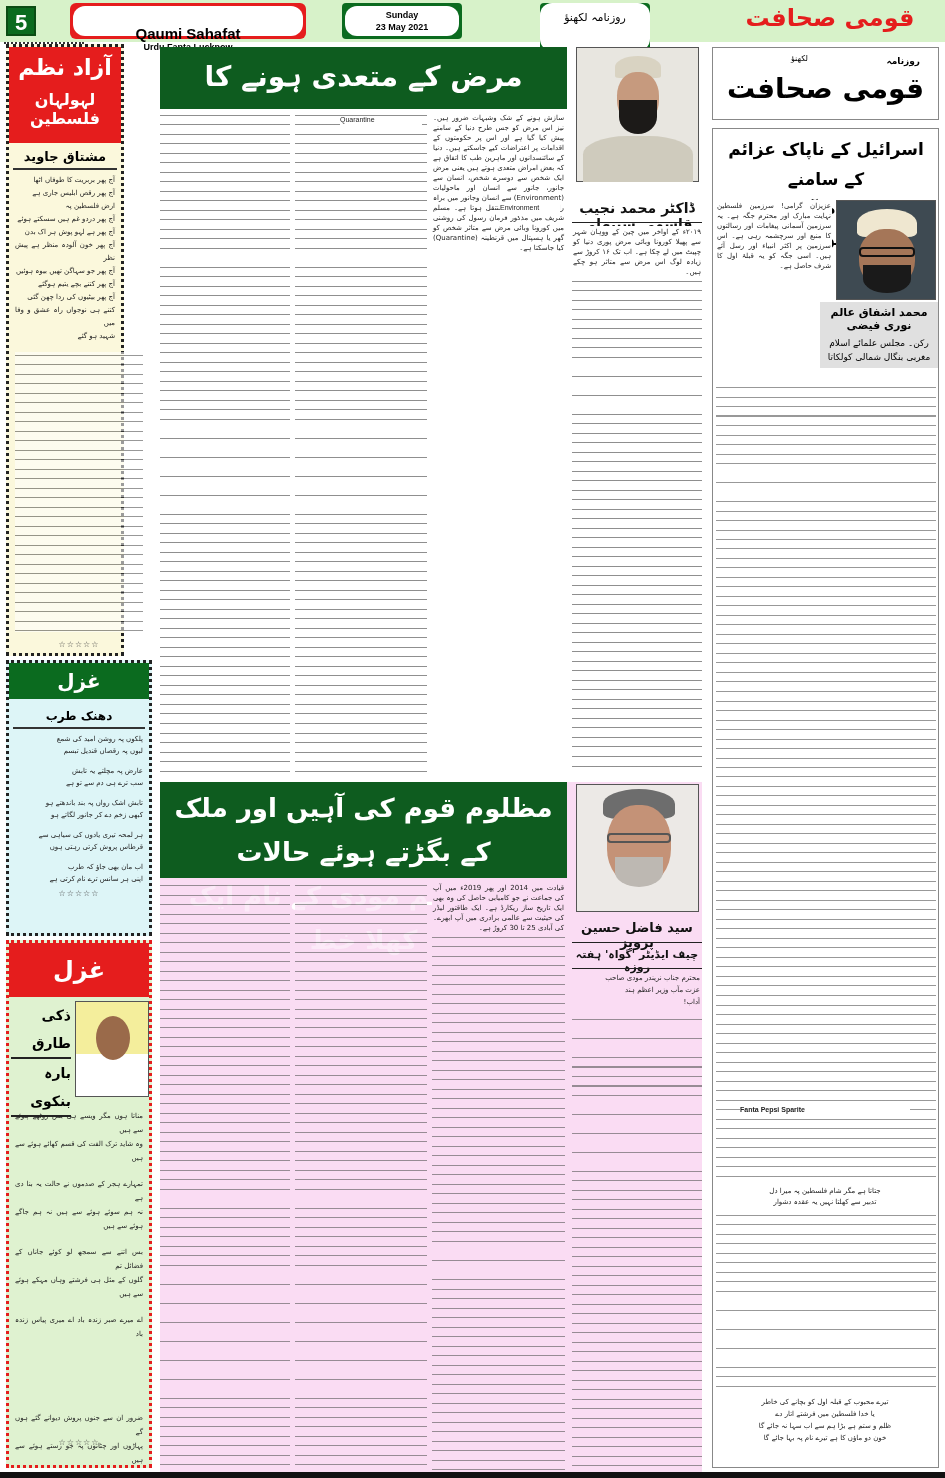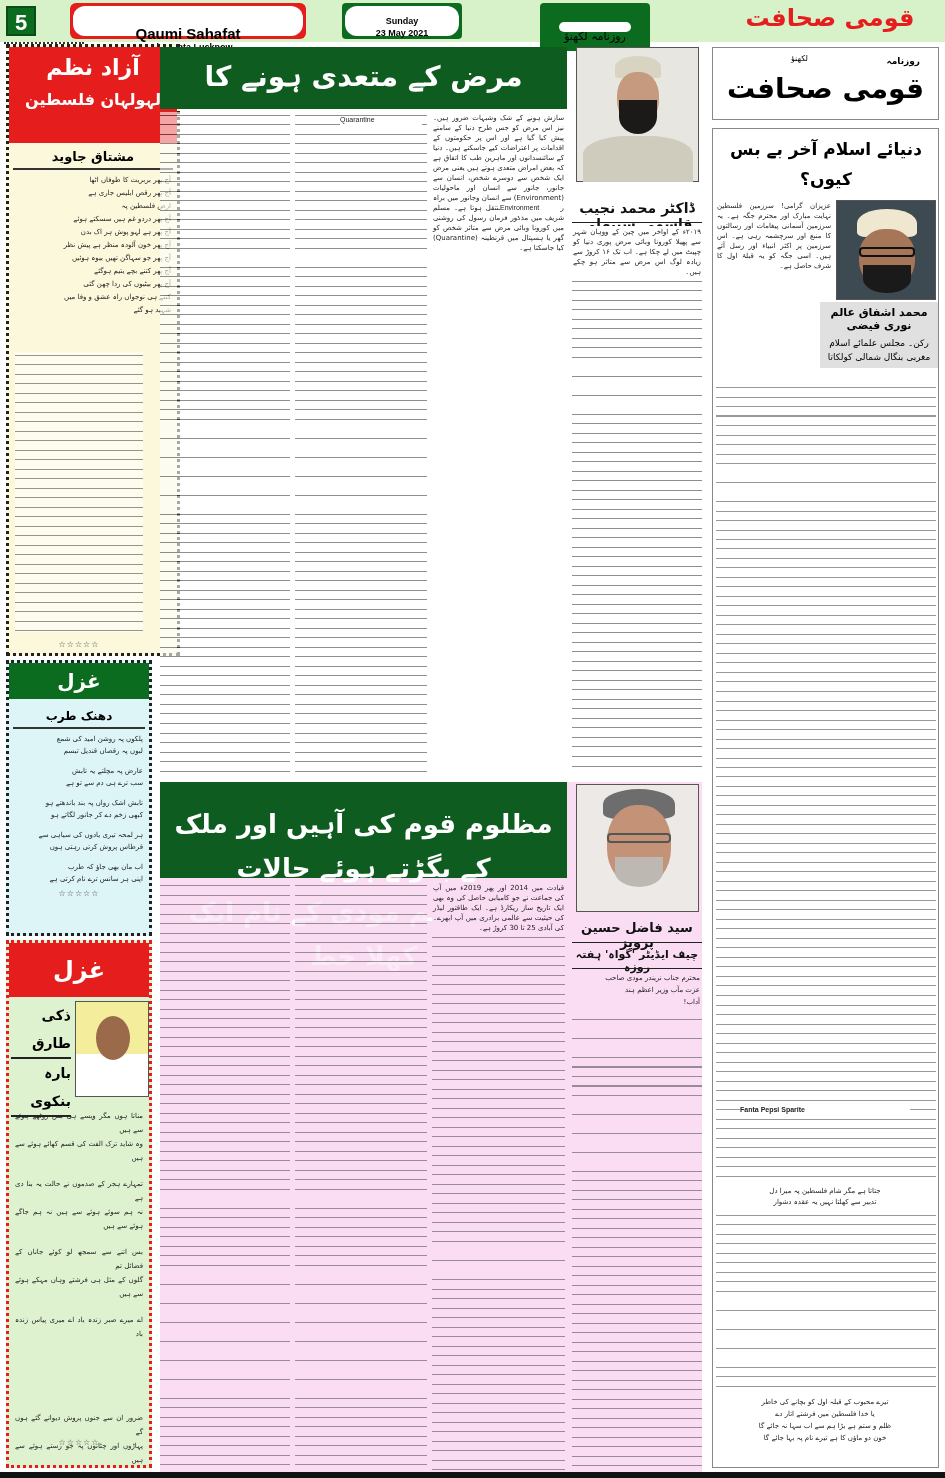--- a/index.html
+++ b/index.html
@@ -6,22 +6,22 @@
 body{width:945px;height:1478px;background:#fff;font-family:"DejaVu Sans",sans-serif;position:relative;overflow:hidden}
 .abs{position:absolute}
 
 .hdr{left:0;top:0;width:945px;height:42px;background:#d7f2c9}
 .pg{left:6px;top:6px;width:30px;height:30px;background:#0b6b1f;color:#fff;font:bold 22px "Liberation Sans",sans-serif;text-align:center;line-height:30px;border:2px solid #0b4d14}
 .nbox{left:70px;top:3px;width:236px;height:36px;background:#e51d1d;border-radius:6px;padding:3px}
 .nbox .in{width:100%;height:100%;background:#fff;border-radius:12px;text-align:center}
 .nbox .t{font:bold 15px "Liberation Sans",sans-serif;line-height:16px;padding-top:20px}
 .nbox .s{font:bold 9px "Liberation Sans",sans-serif}
 .dbox{left:342px;top:3px;width:120px;height:36px;background:#0b6b1f;padding:3px;border-radius:4px}
-.dbox .in{width:100%;height:100%;background:#fff;border-radius:12px;text-align:center;font:bold 9px "Liberation Sans",sans-serif;padding-top:9px;line-height:12px}
-.ubox{left:540px;top:3px;width:110px;height:48px;background:#0b6b1f;padding:19px;border-radius:4px}
+.dbox .in{width:100%;height:100%;background:#fff;border-radius:12px;text-align:center;font:bold 9px "Liberation Sans",sans-serif;padding-top:3px;line-height:12px}
+.ubox{left:540px;top:3px;width:110px;height:48px;background:#0b6b1f;padding:0;border-radius:4px}
 .ubox .in{width:100%;height:100%;background:#fff;border-radius:12px;text-align:center;font:11px "DejaVu Sans",sans-serif;line-height:30px}
 .logo{left:730px;top:4px;width:200px;height:34px;color:#e51d1d;font:bold 24px "DejaVu Sans",sans-serif;text-align:center;direction:rtl}
 
 .txt{color:#222;font:7px/10px "DejaVu Sans",sans-serif;direction:rtl;text-align:justify;overflow:hidden}
 .lines{background:repeating-linear-gradient(#fff 0 3px,#444 3px 4px,#fff 4px 9.5px)}
 .pinkl{background:repeating-linear-gradient(#fadcf3 0 3px,#555 3px 4px,#fadcf3 4px 9.5px)}
 .col{position:absolute;overflow:hidden}
 
 .lbox{border:3px dotted #222;background:#fbf8dc}
 .redhead{background:#e51d1d;color:#fff;text-align:center;direction:rtl}
@@ -50,21 +50,21 @@
     <div>Sunday</div>
     <div>23 May 2021</div>
   </div>
 </div>
 <div class="abs ubox">
   <div class="in">روزنامہ لکھنؤ</div>
 </div>
 <div class="abs logo">قومی صحافت</div>
 <div class="abs" style="left:4px;top:42px;width:80px;height:2px;border-top:2px dotted #333"></div>
 
-<div class="abs lbox" style="left:6px;top:44px;width:174px;height:612px">
+<div class="abs lbox" style="left:6px;top:44px;width:118px;height:612px">
   <div class="redhead" style="height:96px;padding-top:8px">
     <div style="font:bold 22px 'DejaVu Sans',sans-serif">آزاد نظم</div>
     <div style="font:bold 16px 'DejaVu Sans',sans-serif;margin-top:10px">لہولہان فلسطین</div>
   </div>
   <div style="text-align:center;direction:rtl;font:bold 13px 'DejaVu Sans',sans-serif;padding:6px 0 4px;border-bottom:2px solid #333;margin:0 4px">مشتاق جاوید</div>
   <div class="poem">
     <div>آج پھر بربریت کا طوفاں اٹھا</div>
     <div>آج پھر رقص ابلیس جاری ہے</div>
     <div>ارض فلسطین پہ</div>
     <div>آج پھر دردو غم ہیں سسکتے ہوئے</div>
@@ -150,21 +150,21 @@
   <div style="background:#fff;padding:1px">سازش ہونے کے شک وشبہات ضرور ہیں۔ نیز اس مرض کو جس طرح دنیا کے سامنے پیش کیا گیا ہے اور اس پر حکومتوں کے اقدامات پر اعتراضات کیے جاسکتے ہیں۔ دنیا کے سائنسدانوں اور ماہرین طب کا اتفاق ہے کہ بعض امراض متعدی ہوتے ہیں یعنی مرض ایک شخص سے دوسرے شخص، انسان سے جانور، جانور سے انسان اور ماحولیات (Environment) سے انسان وجانور میں براہ راست یا بالواسطہ منتقل ہوتا ہے۔ مسلم شریف میں مذکور فرمان رسول کی روشنی میں کورونا وبائی مرض سے متاثر شخص کو گھر یا ہسپتال میں قرنطینہ (Quarantine) کیا جاسکتا ہے۔</div>
 </div>
 <div class="col txt" style="left:572px;top:226px;width:130px;height:548px">
   <div style="background:#fff;padding:1px">۲۰۱۹ء کے اواخر میں چین کے ووہان شہر سے پھیلا کورونا وبائی مرض پوری دنیا کو چپیٹ میں لے چکا ہے۔ اب تک ۱۶ کروڑ سے زیادہ لوگ اس مرض سے متاثر ہو چکے ہیں۔</div>
   <div class="lines" style="height:100%;opacity:.6"></div>
 </div>
 <div class="abs" style="left:340px;top:116px;width:82px;height:12px;direction:ltr;font:7px 'Liberation Sans',sans-serif;color:#222;background:#fff">Quarantine</div>
 <div class="abs" style="left:500px;top:204px;width:60px;height:12px;direction:ltr;font:7px 'Liberation Sans',sans-serif;color:#222;background:#fff">Environment</div>
 
 <div class="abs" style="left:160px;top:782px;width:542px;height:690px;background:#fadcf3"></div>
-<div class="abs gban" style="left:160px;top:782px;width:407px;height:96px;padding-top:20px;line-height:44px;font-size:26px">
+<div class="abs gban" style="left:160px;top:782px;width:407px;height:96px;padding-top:4px;line-height:44px;font-size:26px">
   <div>مظلوم قوم کی آہیں اور ملک کے بگڑتے ہوئے حالات</div>
   <div>وزیراعظم مودی کے نام ایک کھلا خط</div>
 </div>
 <div class="abs photo" style="left:576px;top:784px;width:123px;height:128px;background:#ece9e6">
   <div style="position:absolute;left:26px;top:4px;width:72px;height:30px;border-radius:50% 50% 20% 20%;background:#6d6d6d"></div>
   <div style="position:absolute;left:30px;top:20px;width:64px;height:80px;border-radius:45%;background:#c49277"></div>
   <div style="position:absolute;left:30px;top:48px;width:64px;height:10px;border:2px solid #555;border-radius:4px"></div>
   <div style="position:absolute;left:38px;top:72px;width:48px;height:30px;border-radius:0 0 50% 50%;background:#bdb8b2"></div>
 </div>
 <div class="abs capt" style="left:572px;top:920px;width:130px;font-size:13px">سید فاضل حسین پرویز</div>
@@ -190,20 +190,21 @@
     <div class="pinkl" style="height:100%;opacity:.6"></div>
   </div>
 
 <div class="abs" style="left:712px;top:47px;width:227px;height:73px;border:1px solid #888;background:#fff">
   <div class="abs" style="right:18px;top:8px;font:bold 9px 'DejaVu Sans',sans-serif;direction:rtl">روزنامہ</div>
   <div class="abs" style="right:130px;top:6px;font:8px 'DejaVu Sans',sans-serif;direction:rtl">لکھنؤ</div>
   <div class="abs" style="left:0;top:24px;width:225px;text-align:center;font:bold 28px 'DejaVu Sans',sans-serif;direction:rtl">قومی صحافت</div>
 </div>
 <div class="abs" style="left:712px;top:128px;width:227px;height:1340px;border:1px solid #888;background:#fff"></div>
 <div class="abs" style="left:716px;top:134px;width:220px;text-align:center;direction:rtl;font:bold 17px/30px 'DejaVu Sans',sans-serif">
+  <div>اسرائیل کے ناپاک عزائم کے سامنے</div>
   <div>دنیائے اسلام آخر بے بس کیوں؟</div>
 </div>
 <div class="abs photo" style="left:836px;top:200px;width:100px;height:100px;background:#3e4a52">
   <div style="position:absolute;left:20px;top:8px;width:60px;height:28px;border-radius:50% 50% 15% 15%;background:#efe7d0"></div>
   <div style="position:absolute;left:22px;top:28px;width:56px;height:58px;border-radius:45%;background:#a57658"></div>
   <div style="position:absolute;left:22px;top:46px;width:56px;height:10px;border:2px solid #111;border-radius:4px"></div>
   <div style="position:absolute;left:26px;top:64px;width:48px;height:28px;border-radius:0 0 50% 50%;background:#1a1a1a"></div>
 </div>
 <div class="abs" style="left:820px;top:302px;width:118px;background:#e0e0e0;padding:4px 2px;direction:rtl;text-align:center">
   <div style="font:bold 11px 'DejaVu Sans',sans-serif">محمد اشفاق عالم نوری فیضی</div>

